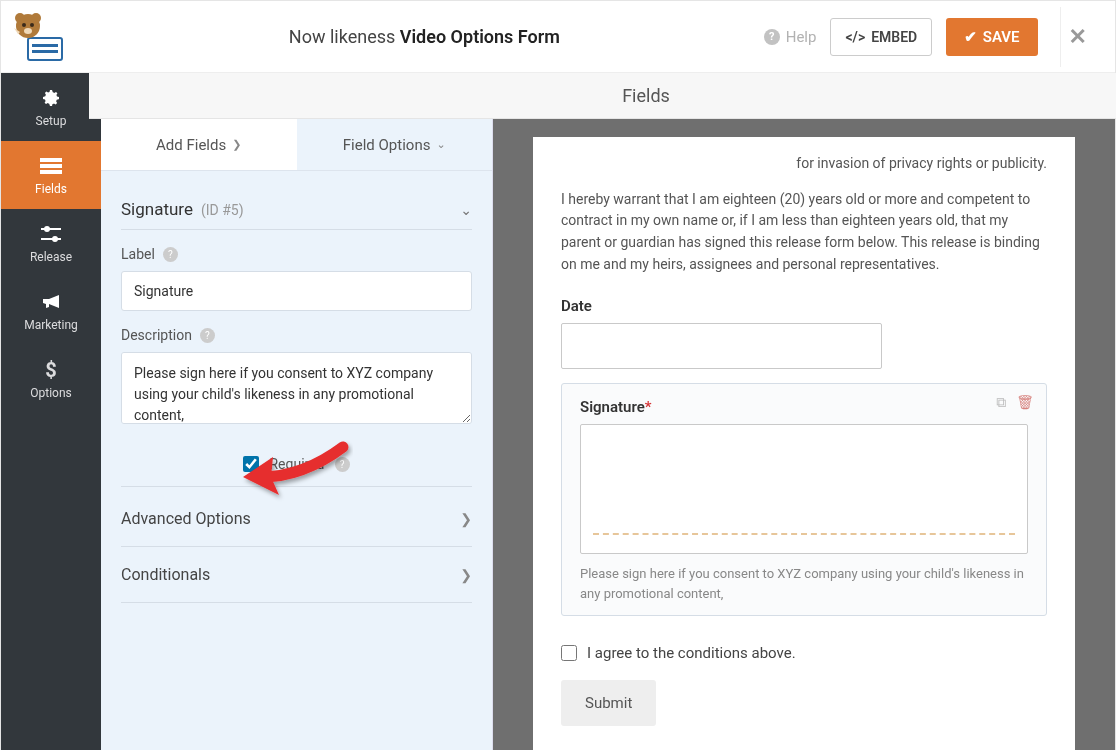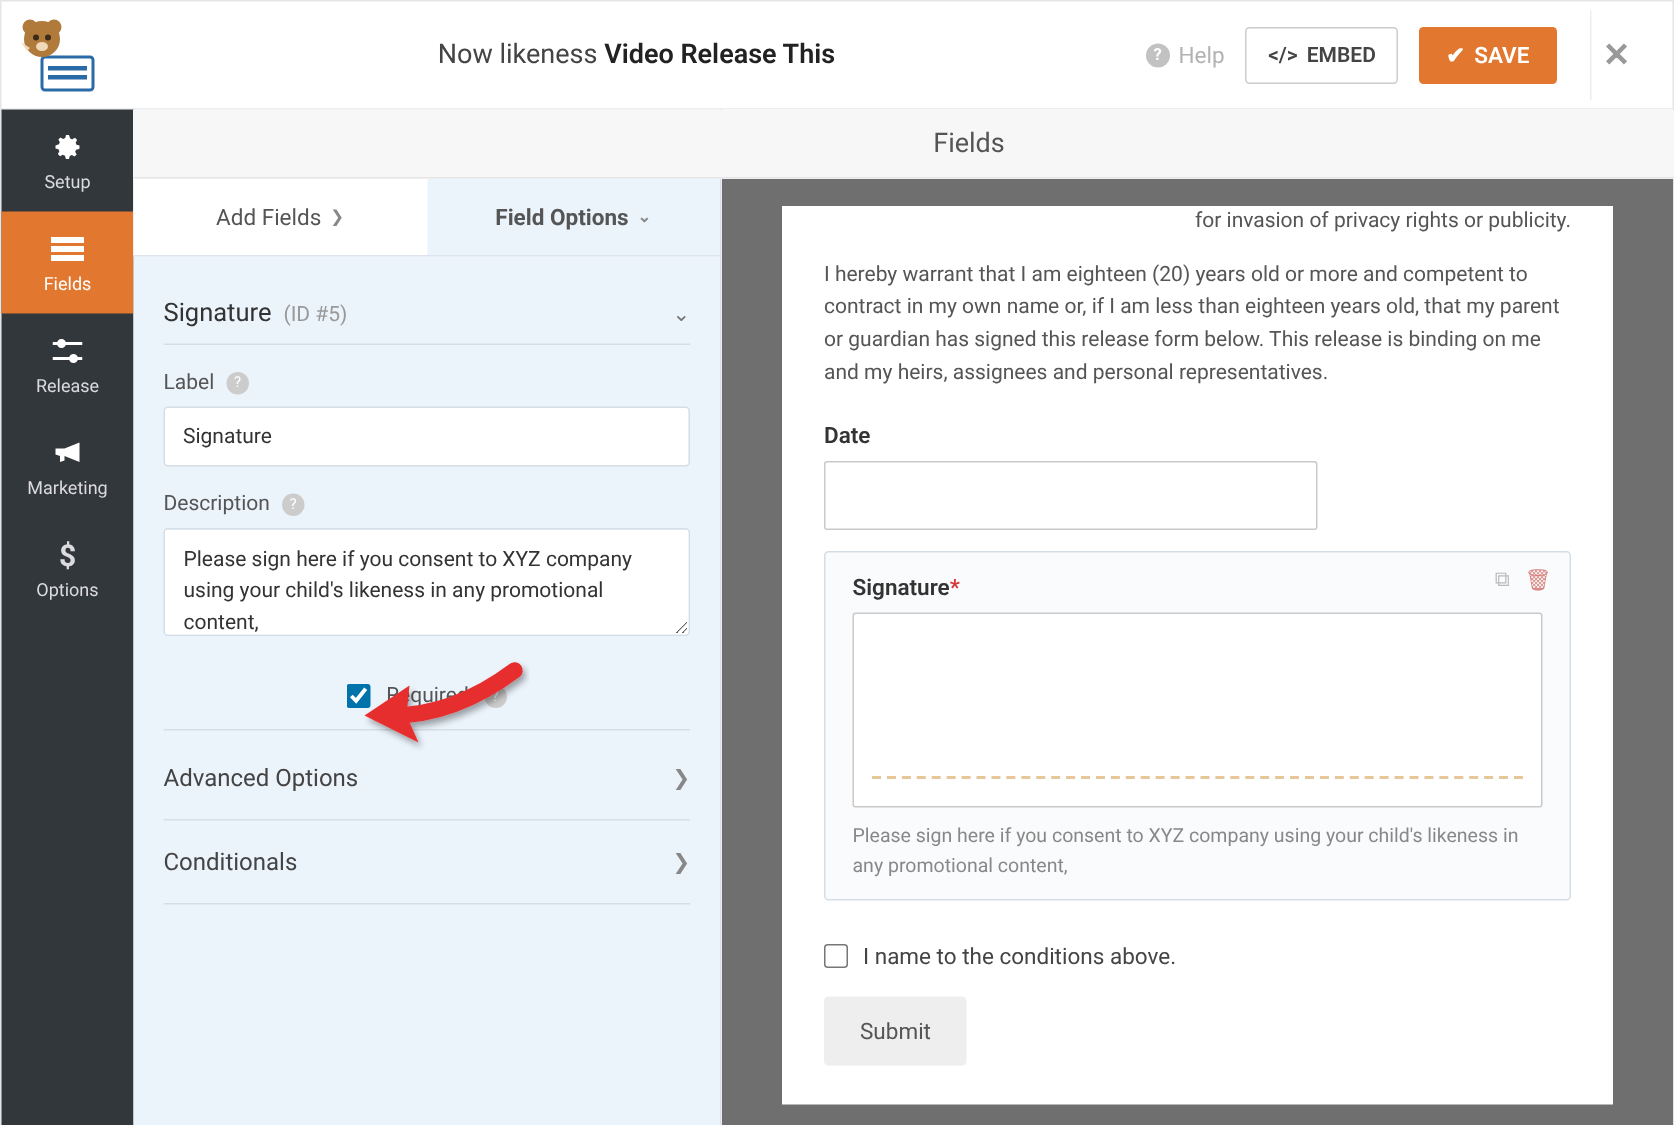--- a/index.html
+++ b/index.html
@@ -8,31 +8,31 @@
 .topbar { height: 72px; display: flex; align-items: center; padding: 0 20px 0 10px; border-bottom: 1px solid #eee; }
 .logo { width: 56px; height: 52px; margin-right: 18px; display: flex; align-items: center; justify-content: center; }
 .title-area { flex: 1; text-align: center; font-size: 18px; color: #444; }
 .title-area .formname { font-weight: 600; color: #222; }
 .top-actions { display: flex; align-items: center; gap: 14px; }
 .help { color: #b2b2b2; font-size: 15px; display: flex; align-items: center; gap: 6px; cursor: pointer; }
 .btn-embed { border: 1px solid #ccc; background: #fff; color: #444; padding: 10px 14px; font-size: 14px; font-weight: 600; border-radius: 3px; display: flex; align-items: center; gap: 6px; cursor: pointer; }
 .btn-save { background: #e27730; color: #fff; border: none; padding: 10px 18px; font-size: 15px; font-weight: 600; border-radius: 3px; display: flex; align-items: center; gap: 6px; cursor: pointer; }
 .close-x { font-size: 22px; color: #999; cursor: pointer; padding: 0 8px; margin-left: 8px; font-weight: bold; border-left: 1px solid #eee; height: 60px; display: flex; align-items: center;}
 .body { display: flex; height: 678px; }
-.sidenav { width: 88px; background: #32373c; display: flex; flex-direction: column; }
+.sidenav { width: 100px; background: #32373c; display: flex; flex-direction: column; }
 .sidenav-item { height: 68px; display: flex; flex-direction: column; align-items: center; justify-content: center; gap: 4px; font-size: 12px; color: #dcdcde; cursor: pointer; }
 .sidenav-item.active { background: #e27730; color: #fff; }
 .sidenav-item .icn { font-size: 19px; width: 24px; height: 24px; display: flex; align-items: center; justify-content: center; }
 .leftpanel { width: 392px; background: #ebf3fb; border-right: 1px solid #dde; display: flex; flex-direction: column; }
 .panel-header { height: 46px; border-bottom: 1px solid #e5e5e5; display: flex; align-items: center; justify-content: center; font-size: 18px; color: #555; background: #f7f7f7; width: 100%; position: absolute; left: 88px; right: 0; top: 72px; z-index: 2;}
 .panel-header-inner { width: 100%; text-align: center; }
 .tabs { display: flex; height: 52px; background: #fff; border-bottom: 1px solid #dde4ed; margin-top: 46px;}
 .tab { flex: 1; display: flex; align-items: center; justify-content: center; gap: 6px; font-size: 15px; color: #555; cursor: pointer; }
 .tab.inactive { background: #fff; }
-.tab.active { background: #ebf3fb; font-weight: 700; text-align: center; }
+.tab.active { background: #ebf3fb; font-weight: 400; text-align: center; }
 .tab .chev { font-size: 11px; color: #888; }
 .panel-body { padding: 18px 20px; overflow-y: auto; flex: 1; }
 .field-title { display: flex; align-items: baseline; gap: 8px; font-size: 17px; color: #333; padding: 10px 0; border-bottom: 1px solid #d5dde6; margin-bottom: 14px; }
 .field-title .idtag { color: #999; font-size: 14px; }
 .field-title .chev { margin-left: auto; color: #777; font-size: 14px; }
 .form-row { margin-bottom: 14px; }
 .form-row label { font-size: 14px; color: #555; display: inline-flex; align-items: center; gap: 8px; }
 .qmark { width: 15px; height: 15px; border-radius: 50%; background: #ccc; color: #fff; font-size: 10px; display: inline-flex; align-items: center; justify-content: center; }
 .input { width: 100%; padding: 11px 12px; border: 1px solid #d5dde6; border-radius: 3px; font-size: 14px; color: #333; margin-top: 8px; background: #fff; }
 .textarea { width: 100%; height: 72px; padding: 10px 12px; border: 1px solid #d5dde6; border-radius: 3px; font-size: 14px; color: #333; margin-top: 8px; background: #fff; resize: vertical; line-height: 1.5;}
@@ -72,21 +72,21 @@
         <circle cx="8" cy="6" r="5" fill="#b07a3a"></circle>
         <circle cx="24" cy="6" r="5" fill="#b07a3a"></circle>
         <circle cx="12" cy="13" r="2" fill="#3a2a1a"></circle>
         <circle cx="20" cy="13" r="2" fill="#3a2a1a"></circle>
         <ellipse cx="16" cy="19" rx="4" ry="3" fill="#f0d9b8"></ellipse>
         <path d="M6 22 L2 16 L8 20 Z" fill="#f0d9b8"></path>
       </svg>
     </div>
     <div class="title-area">
       <span>Now likeness</span>
-      <span class="formname">Video Release This</span>
+      <span class="formname">Video Options Form</span>
     </div>
     <div class="top-actions">
       <div class="help">
         <span style="width:16px;height:16px;border-radius:50%;background:#c2c2c2;color:#fff;font-size:11px;display:inline-flex;align-items:center;justify-content:center;font-weight:bold;">?</span>
         <span>Help</span>
       </div>
       <button class="btn-embed">
         <span>&lt;/&gt;</span>
         <span>EMBED</span>
       </button>
@@ -189,21 +189,21 @@
         </div>
         <div class="collapse-row">
           <span>Conditionals</span>
           <span class="chev">❯</span>
         </div>
       </div>
     </div>
 
     <div class="preview">
       <div class="preview-card">
-        <p style="text-align: right; color:#555; padding-top:0;"><span style="float:left;visibility:hidden;">x</span><span>for invasion of privacy rights or publicity.</span></p>
+        <p style="text-align: right; color:#555; padding-top:16px;"><span style="float:left;visibility:hidden;">x</span><span>for invasion of privacy rights or publicity.</span></p>
         <p>I hereby warrant that I am eighteen (20) years old or more and competent to contract in my own name or, if I am less than eighteen years old, that my parent or guardian has signed this release form below. This release is binding on me and my heirs, assignees and personal representatives.</p>
 
         <div class="fld">
           <span class="fld-label">Date</span>
           <div class="fld-input"></div>
         </div>
 
         <div class="sig-block">
           <div class="sig-actions">
             <span>⧉</span>
@@ -211,21 +211,21 @@
           </div>
           <span class="fld-label">
             <span>Signature</span><span class="star">*</span>
           </span>
           <div class="sig-canvas"></div>
           <div class="sig-desc">Please sign here if you consent to XYZ company using your child's likeness in any promotional content,</div>
         </div>
 
         <div class="agree-row">
           <input type="checkbox" style="">
-          <span>I name to the conditions above.</span>
+          <span>I agree to the conditions above.</span>
         </div>
 
         <button class="submit-btn">Submit</button>
       </div>
     </div>
   </div>
 
   <svg class="arrow" width="120" height="80">
     <defs>
       <filter id="sh" x="-20%" y="-20%" width="140%" height="160%">

